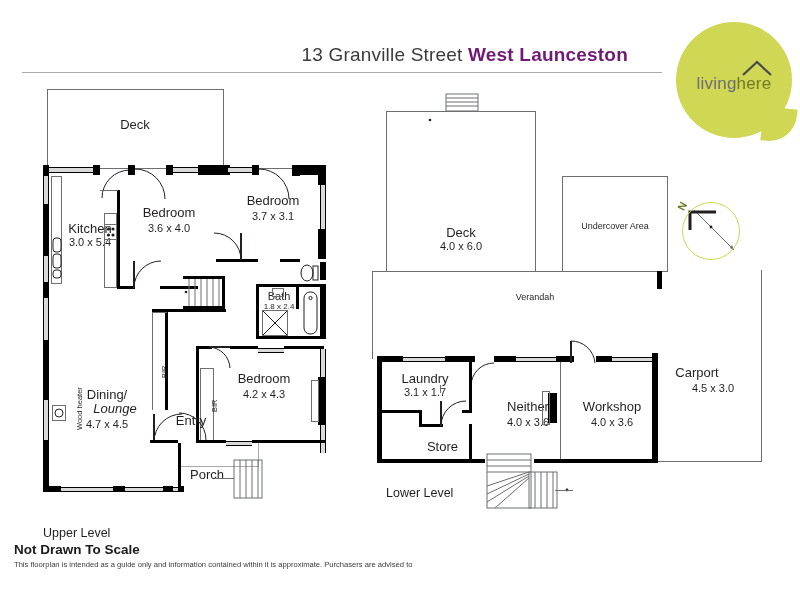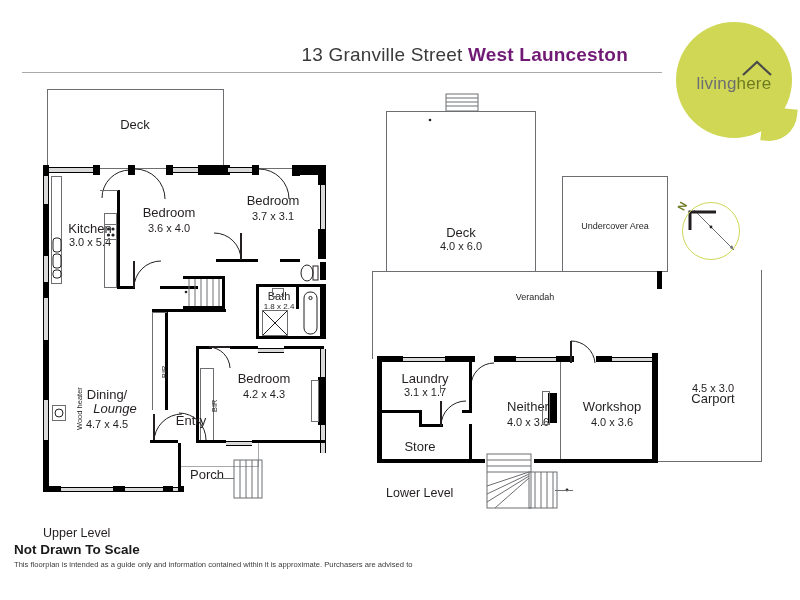--- a/index.html
+++ b/index.html
@@ -352,38 +352,38 @@
     <div class="thin" style="left:440px;top:385px;width:1px;height:8px;"></div>
 
     <div class="wall" style="left:377px;top:410px;width:42px;height:3px;"></div>
     <div class="wall" style="left:419px;top:410px;width:3px;height:16px;"></div>
     <div class="wall" style="left:419px;top:424px;width:24px;height:3px;"></div>
     <svg style="position:absolute;left:440px;top:400px;width:28px;height:28px;">
       <path class="arcpath" d="M1,26 A25,25 0 0 1 26,1"></path>
       <line x1="1" y1="26" x2="1" y2="1" stroke="#231f20" stroke-width="2"></line>
     </svg>
     <div class="wall" style="left:462px;top:410px;width:10px;height:3px;"></div>
-    <div class="lbl rname" style="left:382px;top:440px;width:76px;">Store</div>
+    <div class="lbl rname" style="left:382px;top:440px;width:76px;text-align:right;">Store</div>
 
     <div class="wall" style="left:469px;top:362px;width:3px;height:48px;"></div>
     <div class="wall" style="left:469px;top:424px;width:3px;height:38px;"></div>
 
     <div class="lbl rname" style="left:478px;top:400px;width:100px;">Neither</div>
     <div class="lbl rdim" style="left:478px;top:416px;width:100px;">4.0 x 3.6</div>
 
     <div class="thin" style="left:560px;top:362px;width:1px;height:98px;"></div>
     <div class="blk" style="left:548px;top:393px;width:9px;height:30px;"></div>
     <div class="box" style="left:542px;top:391px;width:8px;height:34px;"></div>
 
     <div class="lbl rname" style="left:562px;top:400px;width:100px;">Workshop</div>
     <div class="lbl rdim" style="left:562px;top:416px;width:100px;">4.0 x 3.6</div>
 
     <div class="wall" style="left:652px;top:356px;width:6px;height:106px;"></div>
 
-    <div class="lbl rname" style="left:660px;top:366px;width:106px;margin-top:26px;">Carport</div>
+    <div class="lbl rname" style="left:644px;top:366px;width:106px;">Carport</div>
     <div class="lbl rdim" style="left:660px;top:382px;width:106px;">4.5 x 3.0</div>
     <div class="thin" style="left:658px;top:461px;width:104px;height:1px;"></div>
     <div class="thin" style="left:761px;top:270px;width:1px;height:192px;"></div>
 
     <div class="wall" style="left:377px;top:459px;width:108px;height:4px;"></div>
     <div class="wall" style="left:534px;top:459px;width:124px;height:4px;"></div>
 
     <svg style="position:absolute;left:485px;top:452px;width:76px;height:62px;">
       <g stroke="#6d6e71" stroke-width="1" fill="none">
         <rect x="2" y="2" width="44" height="54"></rect>

